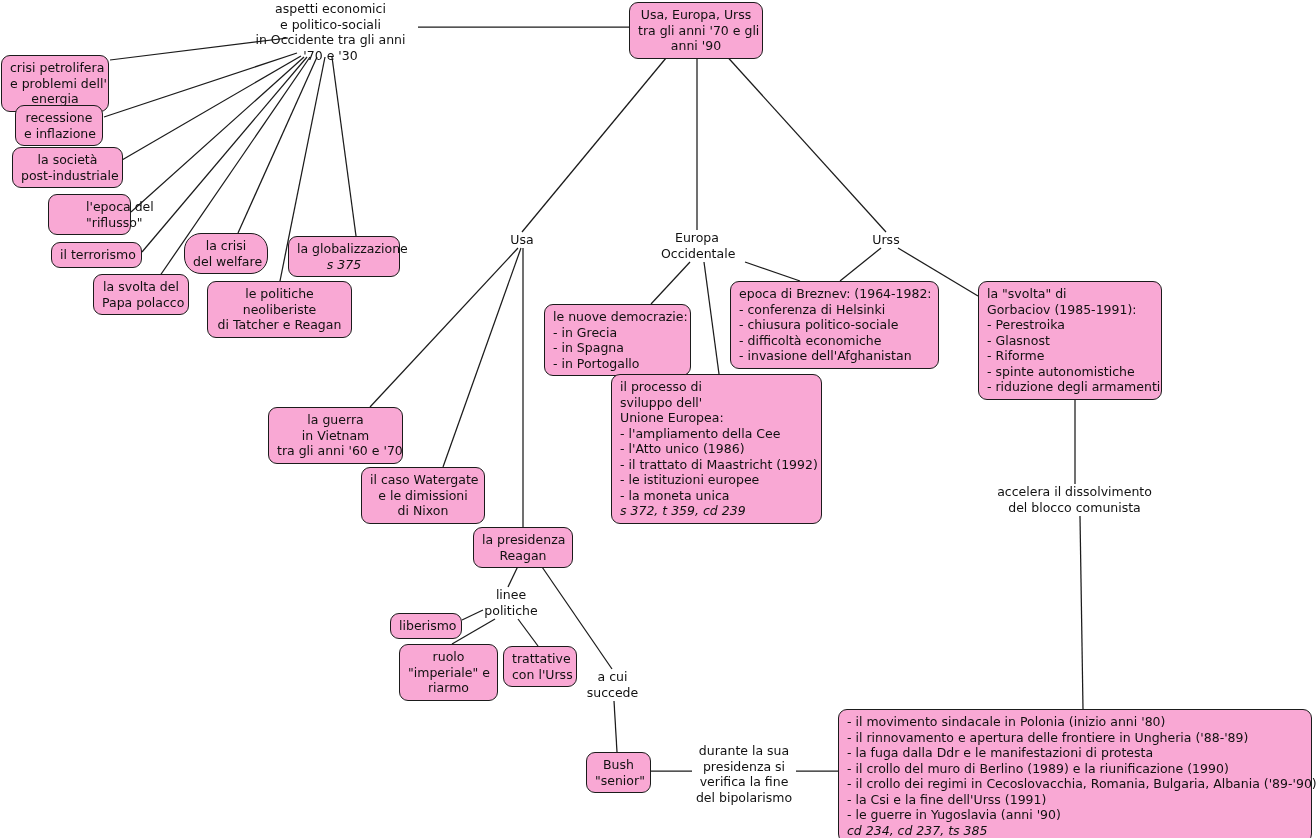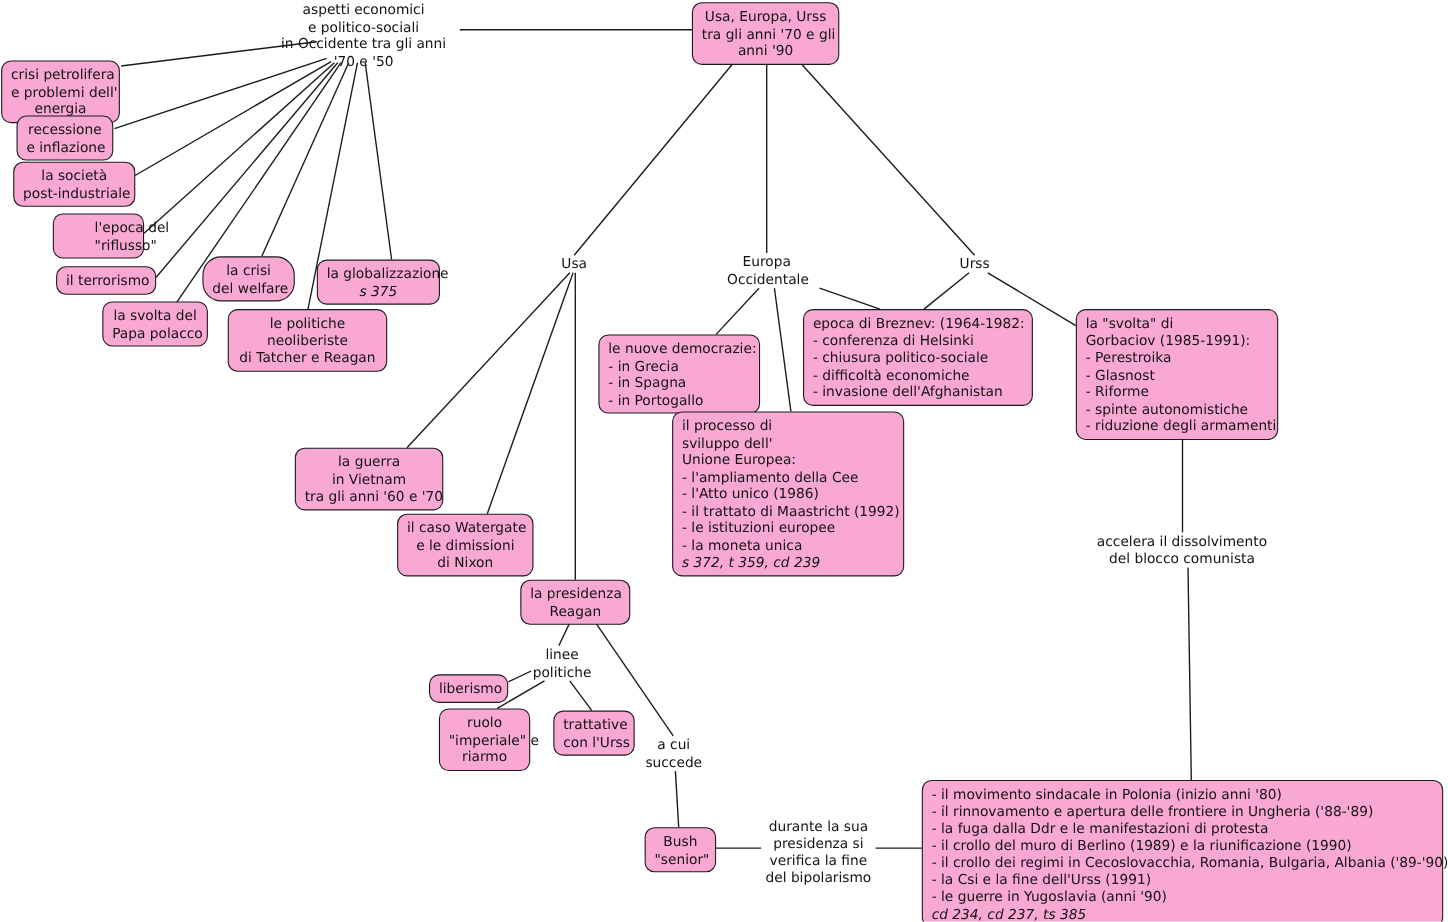--- a/index.html
+++ b/index.html
@@ -80,21 +80,21 @@
       <path d="M 518 619 L 538 646" stroke="#1b1b1b" stroke-width="1.25" fill="none"></path>
       <path d="M 540 564 L 612 669" stroke="#1b1b1b" stroke-width="1.25" fill="none"></path>
       <path d="M 614 701 L 617 752" stroke="#1b1b1b" stroke-width="1.25" fill="none"></path>
       <path d="M 651 771 L 692 771" stroke="#1b1b1b" stroke-width="1.25" fill="none"></path>
       <path d="M 796 771 L 838 771" stroke="#1b1b1b" stroke-width="1.25" fill="none"></path>
     </svg>
   <div id="node-layer">
       <div class="node plain ctr" style="left: 243px; top: 1px; width: 175px; min-height: 58px;"><span>aspetti economici
 e politico-sociali
 in Occidente tra gli anni
-'70 e '50</span></div>
+'70 e '30</span></div>
       <div class="node boxed ctr" style="left: 629px; top: 2px; width: 134px; min-height: 50px;"><span>Usa, Europa, Urss
 tra gli anni '70 e gli
 anni '90</span></div>
       <div class="node boxed ctr" style="left: 1px; top: 38px; width: 108px; min-height: 52px; margin-top: 17px;"><span>crisi petrolifera
 e problemi dell'
 energia</span></div>
       <div class="node boxed ctr" style="left: 15px; top: 105px; width: 88px; min-height: 37px;"><span>recessione
 e inflazione</span></div>
       <div class="node boxed ctr" style="left: 12px; top: 147px; width: 111px; min-height: 37px;"><span>la società
 post-industriale</span></div>
@@ -143,21 +143,21 @@
 in Vietnam
 tra gli anni '60 e '70</span></div>
       <div class="node boxed ctr" style="left: 361px; top: 467px; width: 124px; min-height: 52px;"><span>il caso Watergate
 e le dimissioni
 di Nixon</span></div>
       <div class="node boxed ctr" style="left: 473px; top: 527px; width: 100px; min-height: 37px;"><span>la presidenza
 Reagan</span></div>
       <div class="node plain ctr" style="left: 483px; top: 587px; width: 56px; min-height: 32px;"><span>linee
 politiche</span></div>
       <div class="node boxed ctr" style="left: 390px; top: 613px; width: 72px; min-height: 23px;"><span>liberismo</span></div>
-      <div class="node boxed ctr" style="left: 399px; top: 644px; width: 83px; min-height: 52px;"><span>ruolo
+      <div class="node boxed ctr" style="left: 399px; top: 644px; width: 99px; min-height: 52px;"><span>ruolo
 "imperiale" e
 riarmo</span></div>
       <div class="node boxed ctr" style="left: 503px; top: 646px; width: 74px; min-height: 37px;"><span>trattative
 con l'Urss</span></div>
       <div class="node plain ctr" style="left: 585px; top: 669px; width: 55px; min-height: 32px;"><span>a cui
 succede</span></div>
       <div class="node boxed ctr" style="left: 586px; top: 752px; width: 65px; min-height: 37px;"><span>Bush
 "senior"</span></div>
       <div class="node plain ctr" style="left: 692px; top: 743px; width: 104px; min-height: 64px;"><span>durante la sua
 presidenza si

